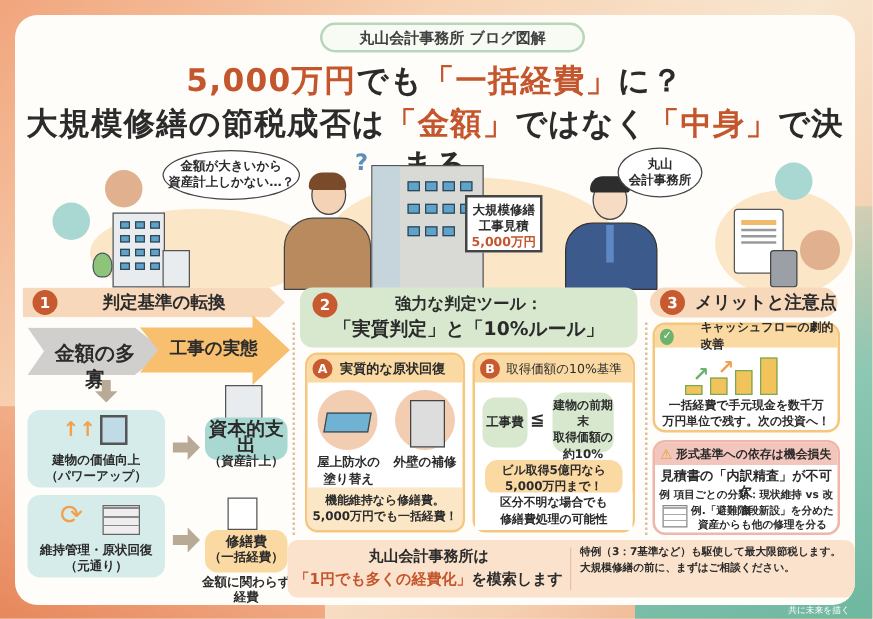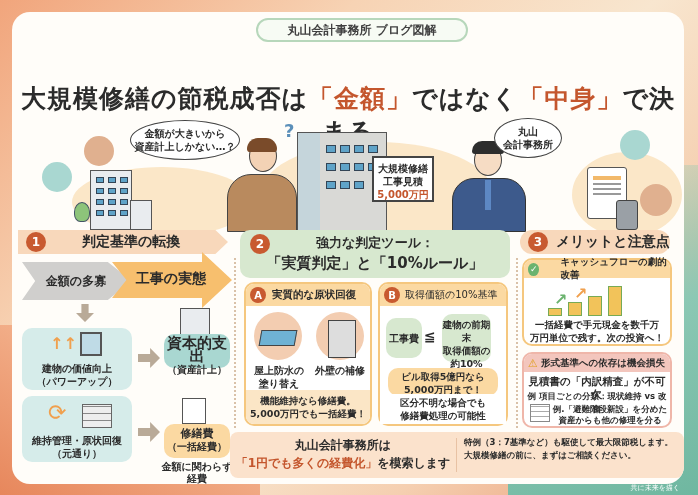--- a/index.html
+++ b/index.html
@@ -36,20 +36,23 @@
 </head>
 <body>
 
 <div class="bg"></div>
 <div class="bg-orange"></div>
 <div class="bg-teal"></div>
 
 <div class="card">
 
   <div class="tag">丸山会計事務所 ブログ図解</div>
+  <div class="title1">
+    <span class="accent">5,000万円</span><span>でも</span><span class="accent">「一括経費」</span><span>に？</span>
+  </div>
   <div class="title2">
     <span>大規模修繕の節税成否は</span><span class="accent">「金額」</span><span>ではなく</span><span class="accent">「中身」</span><span>で決まる</span>
   </div>
 
   <div class="scene">
     <div class="blob" style="left:60px;top:55px;width:180px;height:70px"></div>
     <div class="blob" style="left:250px;top:30px;width:230px;height:100px"></div>
     <div class="blob" style="left:560px;top:40px;width:110px;height:85px"></div>
 
     <div class="circle-icon" style="left:72px;top:24px;width:30px;height:30px;background:#e0b08f"></div>
@@ -122,21 +125,21 @@
     </div>
     <div style="position:absolute;left:604px;top:88px;width:22px;height:30px;background:#9aa0a6;border:1.5px solid #444;border-radius:3px"></div>
   </div>
 
   <div class="sec-head" style="left:6px;top:218px;width:210px;background:#f8d8bb;clip-path:polygon(0 0,94% 0,100% 50%,94% 100%,0 100%)">
     <span class="num">1</span>
     <span style="margin-left:36px">判定基準の転換</span>
   </div>
 
   <div class="arrow-gray" style="left:10px;top:250px"></div>
-  <div style="position:absolute;left:24px;top:261px;width:80px;font-size:12px;font-weight:bold;text-align:center">金額の多寡</div>
+  <div style="position:absolute;left:24px;top:261px;width:80px;font-size:16px;font-weight:bold;text-align:center">金額の多寡</div>
   <div class="arrow-orange" style="left:100px;top:240px"></div>
   <div style="position:absolute;left:114px;top:258px;width:90px;font-size:14px;font-weight:bold;text-align:center">工事の実態</div>
   <div class="down-arrow" style="left:64px;top:292px"></div>
 
   <div class="box" style="left:10px;top:316px;width:110px;height:62px;background:#d6ecea">
     <div style="position:absolute;left:28px;top:6px;font-size:16px;color:#f0a04e;font-weight:bold">↑↑</div>
     <div style="position:absolute;left:58px;top:4px;width:22px;height:24px;border:2px solid #555;background:#bfdbe6"></div>
     <div class="lbl" style="position:absolute;left:0;right:0;top:34px">建物の価値向上</div>
     <div class="lbl" style="position:absolute;left:0;right:0;top:47px">（パワーアップ）</div>
   </div>

